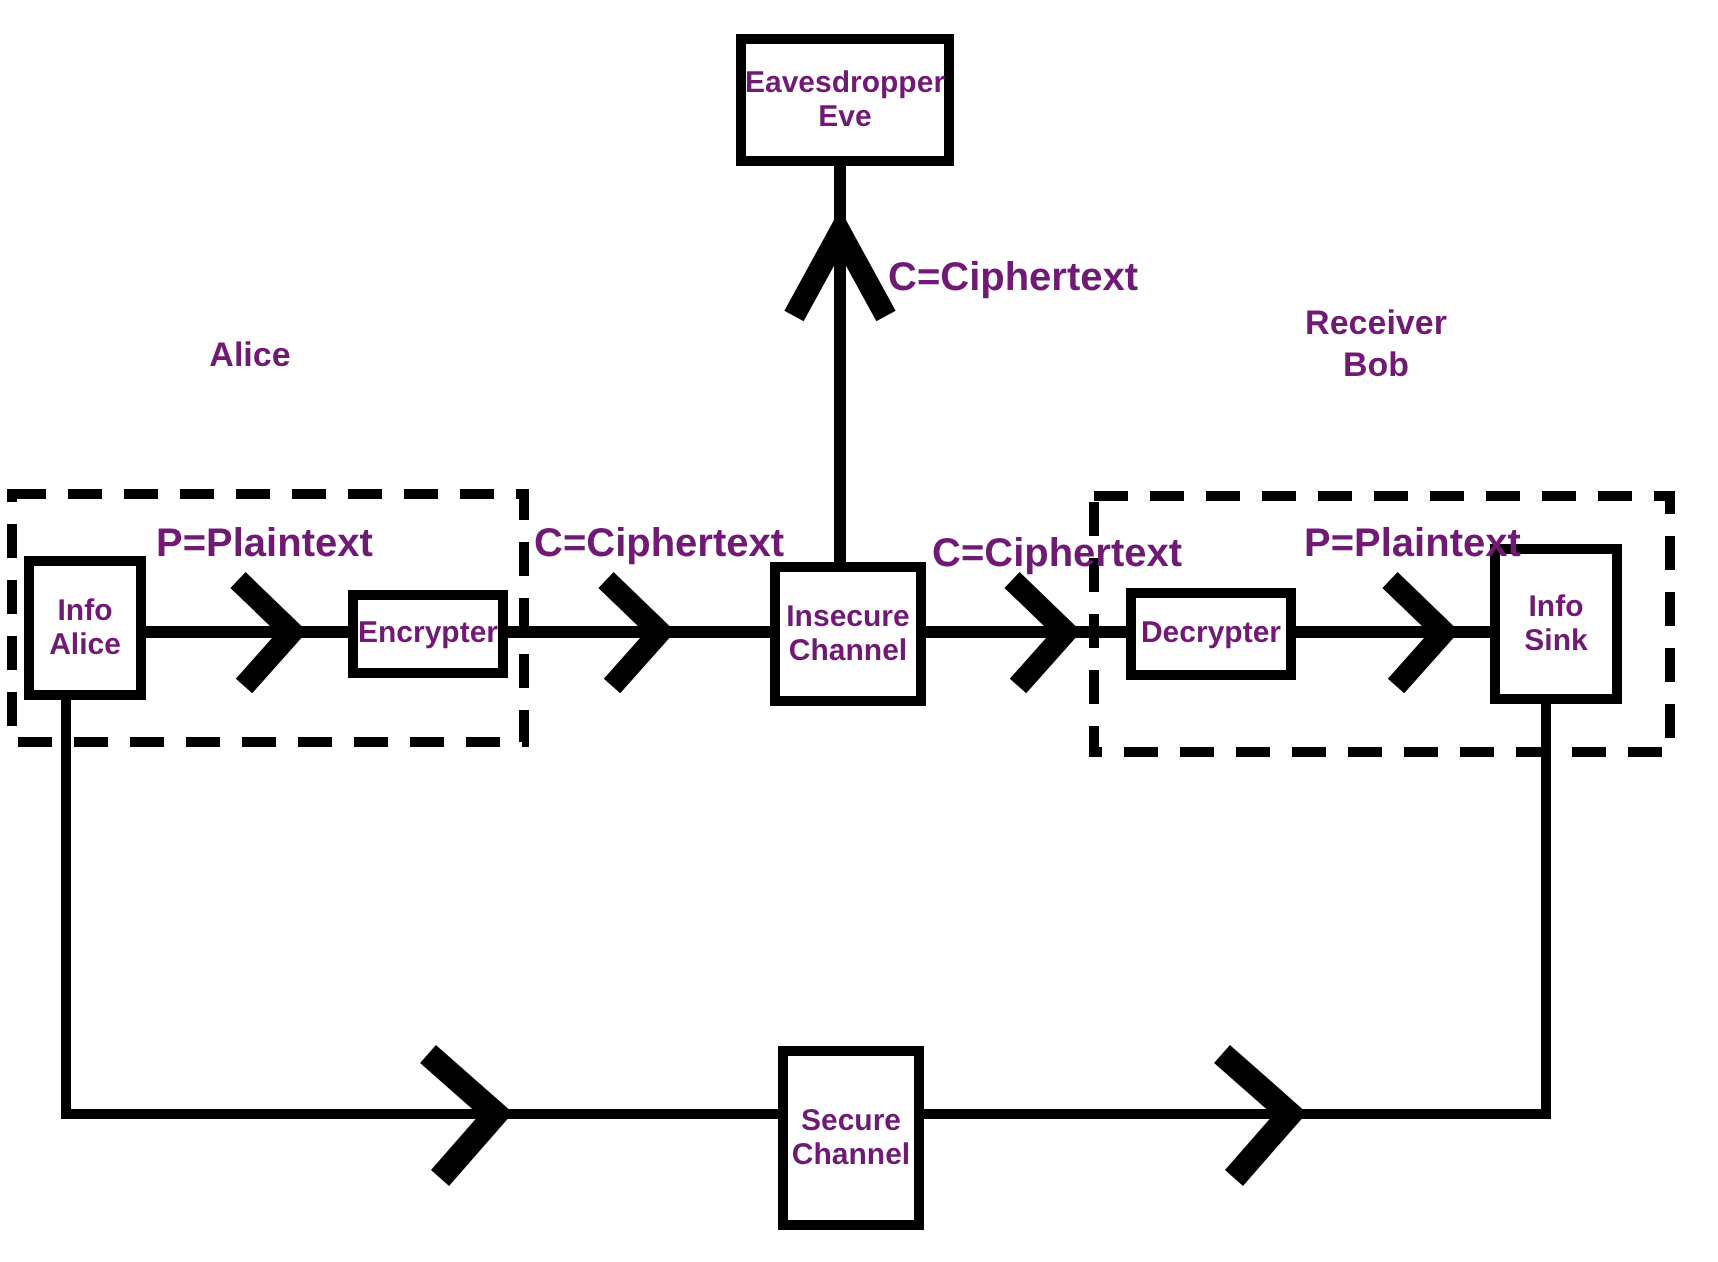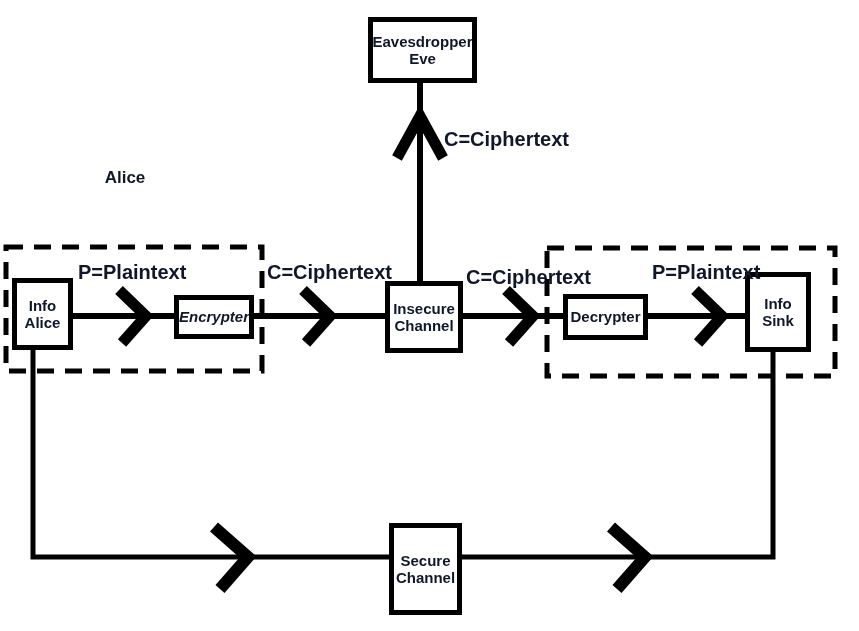--- a/index.html
+++ b/index.html
@@ -2,21 +2,21 @@
 <html><head>
 <meta charset="utf-8">
 <style>
   html, body { margin: 0; padding: 0; background: #ffffff; }
   .canvas {
     position: relative;
     width: 859px;
     height: 631px;
     background: #ffffff;
     font-family: "Liberation Sans", sans-serif;
-    color: #0f172a;
+    color: #701a75;
     overflow: hidden;
   }
   svg.wires { position: absolute; left: 0; top: 0; }
   .box {
     position: absolute;
     box-sizing: border-box;
     border: 5px solid #000;
     background: #ffffff;
     display: flex;
     flex-direction: column;
@@ -76,21 +76,21 @@
   <div class="box" style="left:368px; top:17px; width:109px; height:66px;">
     <span>Eavesdropper</span>
     <span>Eve</span>
   </div>
 
   <div class="box" style="left:12px; top:278px; width:61px; height:72px;">
     <span>Info</span>
     <span>Alice</span>
   </div>
 
-  <div class="box" style="left:174px; top:295px; width:80px; height:44px;font-style:italic;">
+  <div class="box" style="left:174px; top:295px; width:80px; height:44px;">
     <span>Encrypter</span>
   </div>
 
   <div class="box" style="left:385px; top:281px; width:78px; height:72px;">
     <span>Insecure</span>
     <span>Channel</span>
   </div>
 
   <div class="box" style="left:563px; top:294px; width:85px; height:46px;">
     <span>Decrypter</span>
@@ -103,20 +103,24 @@
 
   <div class="box" style="left:389px; top:523px; width:73px; height:92px;">
     <span>Secure</span>
     <span>Channel</span>
   </div>
 
   <div class="group-lbl" style="left:55px; top:167px; width:140px;">
     <span>Alice</span>
   </div>
 
+  <div class="group-lbl" style="left:618px; top:151px; width:140px;">
+    <span>Receiver</span>
+    <span>Bob</span>
+  </div>
 
   <div class="lbl" style="left:78px; top:261px;">P=Plaintext</div>
 
   <div class="lbl" style="left:267px; top:261px;">C=Ciphertext</div>
 
   <div class="lbl" style="left:444px; top:128px;">C=Ciphertext</div>
 
   <div class="lbl" style="left:466px; top:266px;">C=Ciphertext</div>
 
   <div class="lbl" style="left:652px; top:261px;">P=Plaintext</div>

